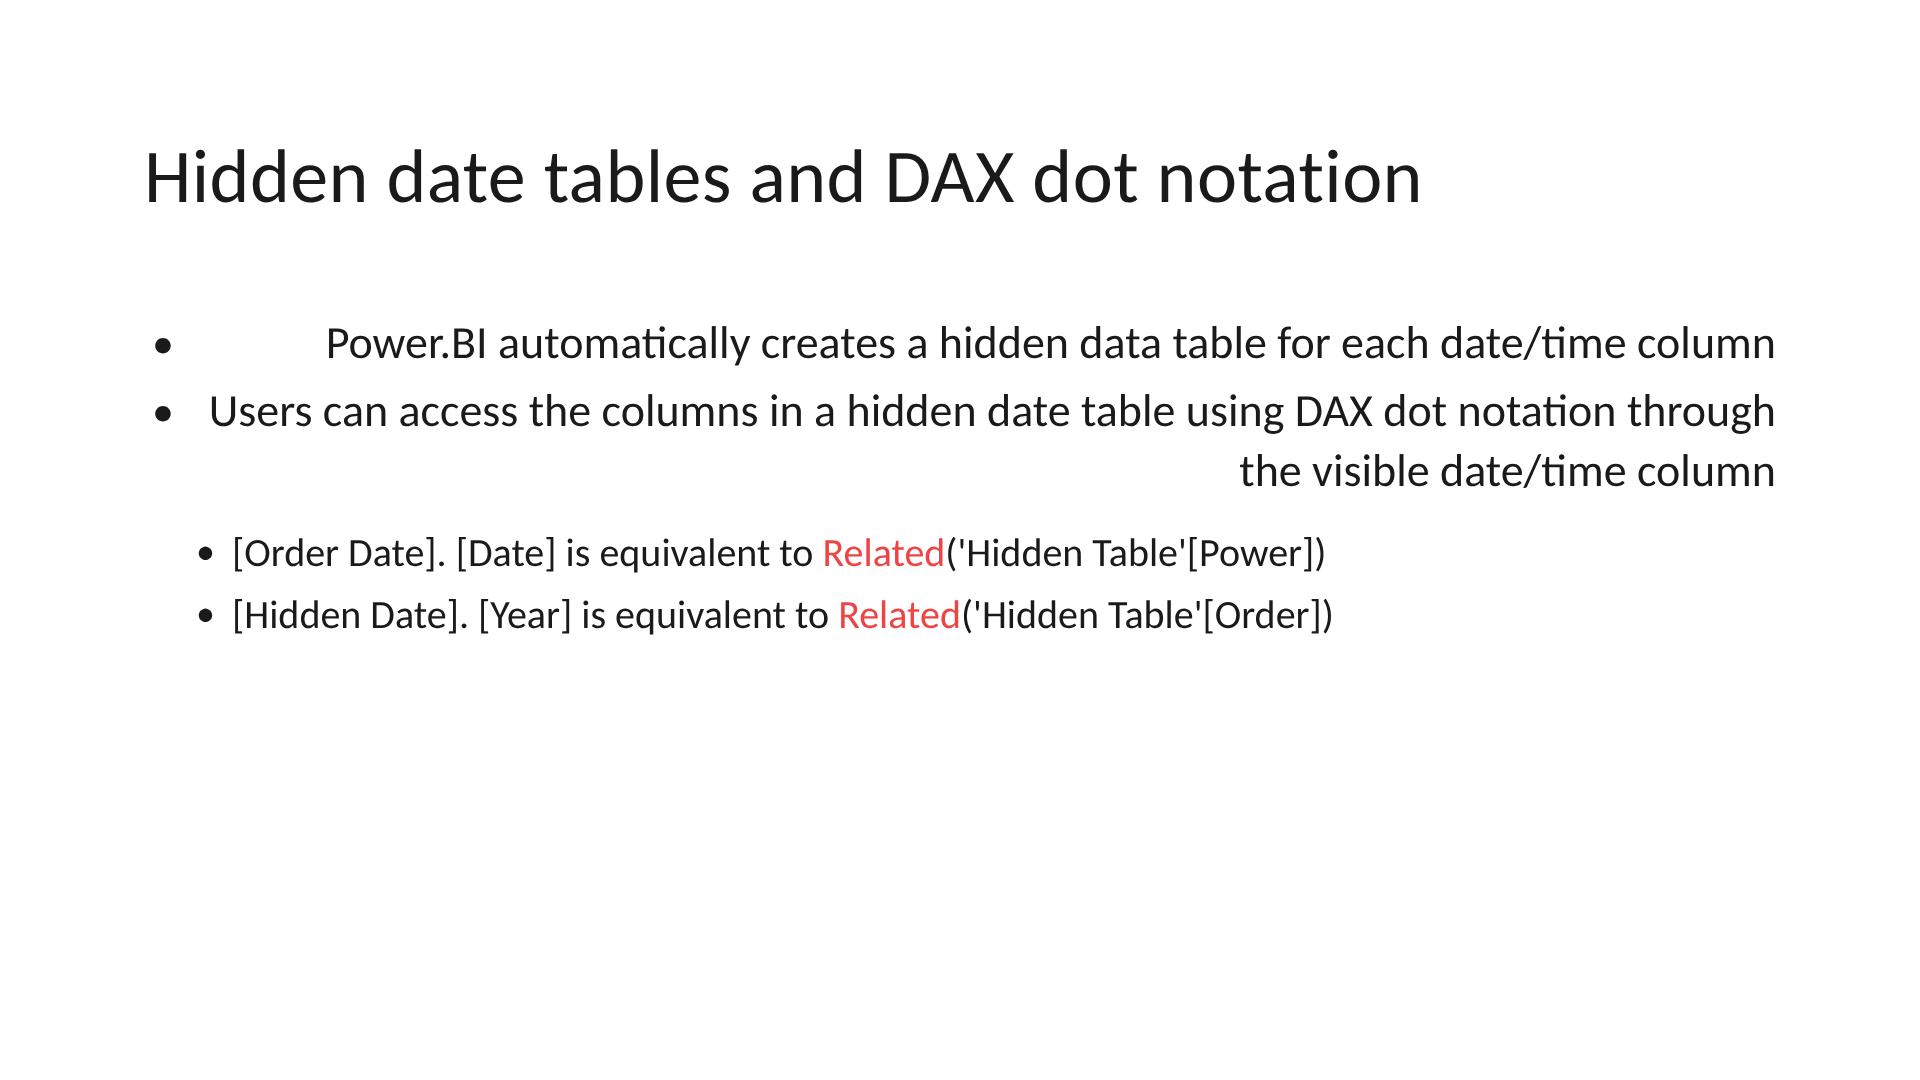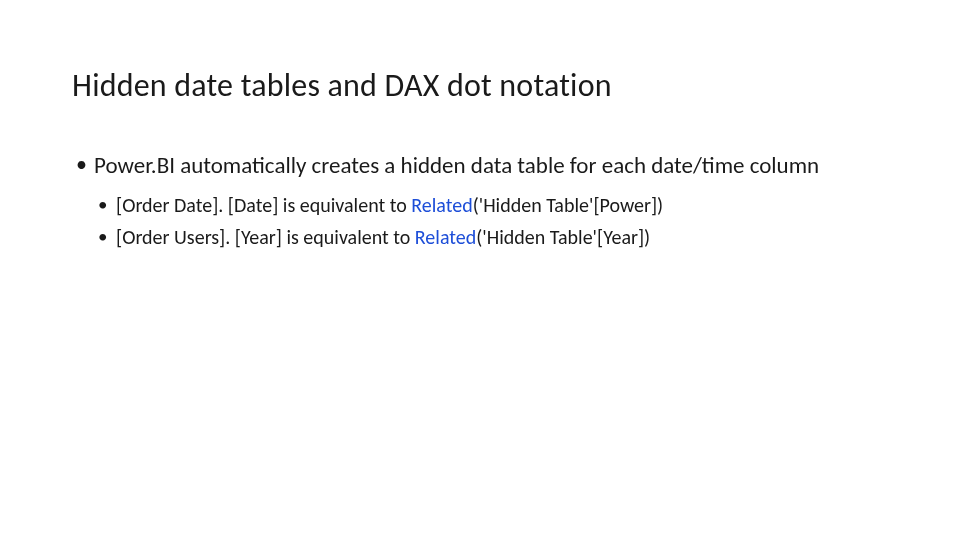--- a/index.html
+++ b/index.html
@@ -13,37 +13,38 @@
     overflow: hidden;
   }
   .slide {
     box-sizing: border-box;
     width: 960px;
     height: 540px;
     padding: 68px 72px 0 72px;
     position: relative;
   }
   .title {
-    font-size: 32px;
+    font-size: 38px;
     font-weight: 400;
     letter-spacing: 0.2px;
     margin: 0 0 46px 0;
     line-height: 1.12;
   }
   .bullets-lvl1 {
     list-style: none;
     margin: 0;
     padding: 0 0 0 22px;
     font-size: 23px;
     line-height: 1.32;
   }
   .bullets-lvl1 > li {
     position: relative;
     margin: 0;
     padding: 0 0 4px 0;
+    text-align: right;
   }
   .bullets-lvl1 > li::before {
     content: "•";
     position: absolute;
     left: -18px;
     top: 0;
     font-size: 22px;
   }
   .bullets-lvl2 {
     list-style: none;
@@ -58,36 +59,37 @@
     padding: 0 0 4px 0;
   }
   .bullets-lvl2 > li::before {
     content: "•";
     position: absolute;
     left: -18px;
     top: 0;
     font-size: 19px;
   }
   .kw {
-    color: #1d4ed8;
+    color: #ef4444;
   }
 </style>
 </head>
 <body>
 
 <div class="slide">
 
   <h1 class="title">Hidden date tables and DAX dot notation</h1>
 
   <ul class="bullets-lvl1">
     <li>Power.BI automatically creates a hidden data table for each date/time column</li>
+    <li>Users can access the columns in a hidden date table using DAX dot notation through the visible date/time column</li>
   </ul>
 
   <ul class="bullets-lvl2">
     <li>
       <span>[Order Date]. [Date] is equivalent to </span><span class="kw">Related</span><span>('Hidden Table'[Power])</span>
     </li>
     <li>
-      <span>[Order Users]. [Year] is equivalent to </span><span class="kw">Related</span><span>('Hidden Table'[Year])</span>
+      <span>[Hidden Date]. [Year] is equivalent to </span><span class="kw">Related</span><span>('Hidden Table'[Order])</span>
     </li>
   </ul>
 
 </div>
 
 </body></html>

